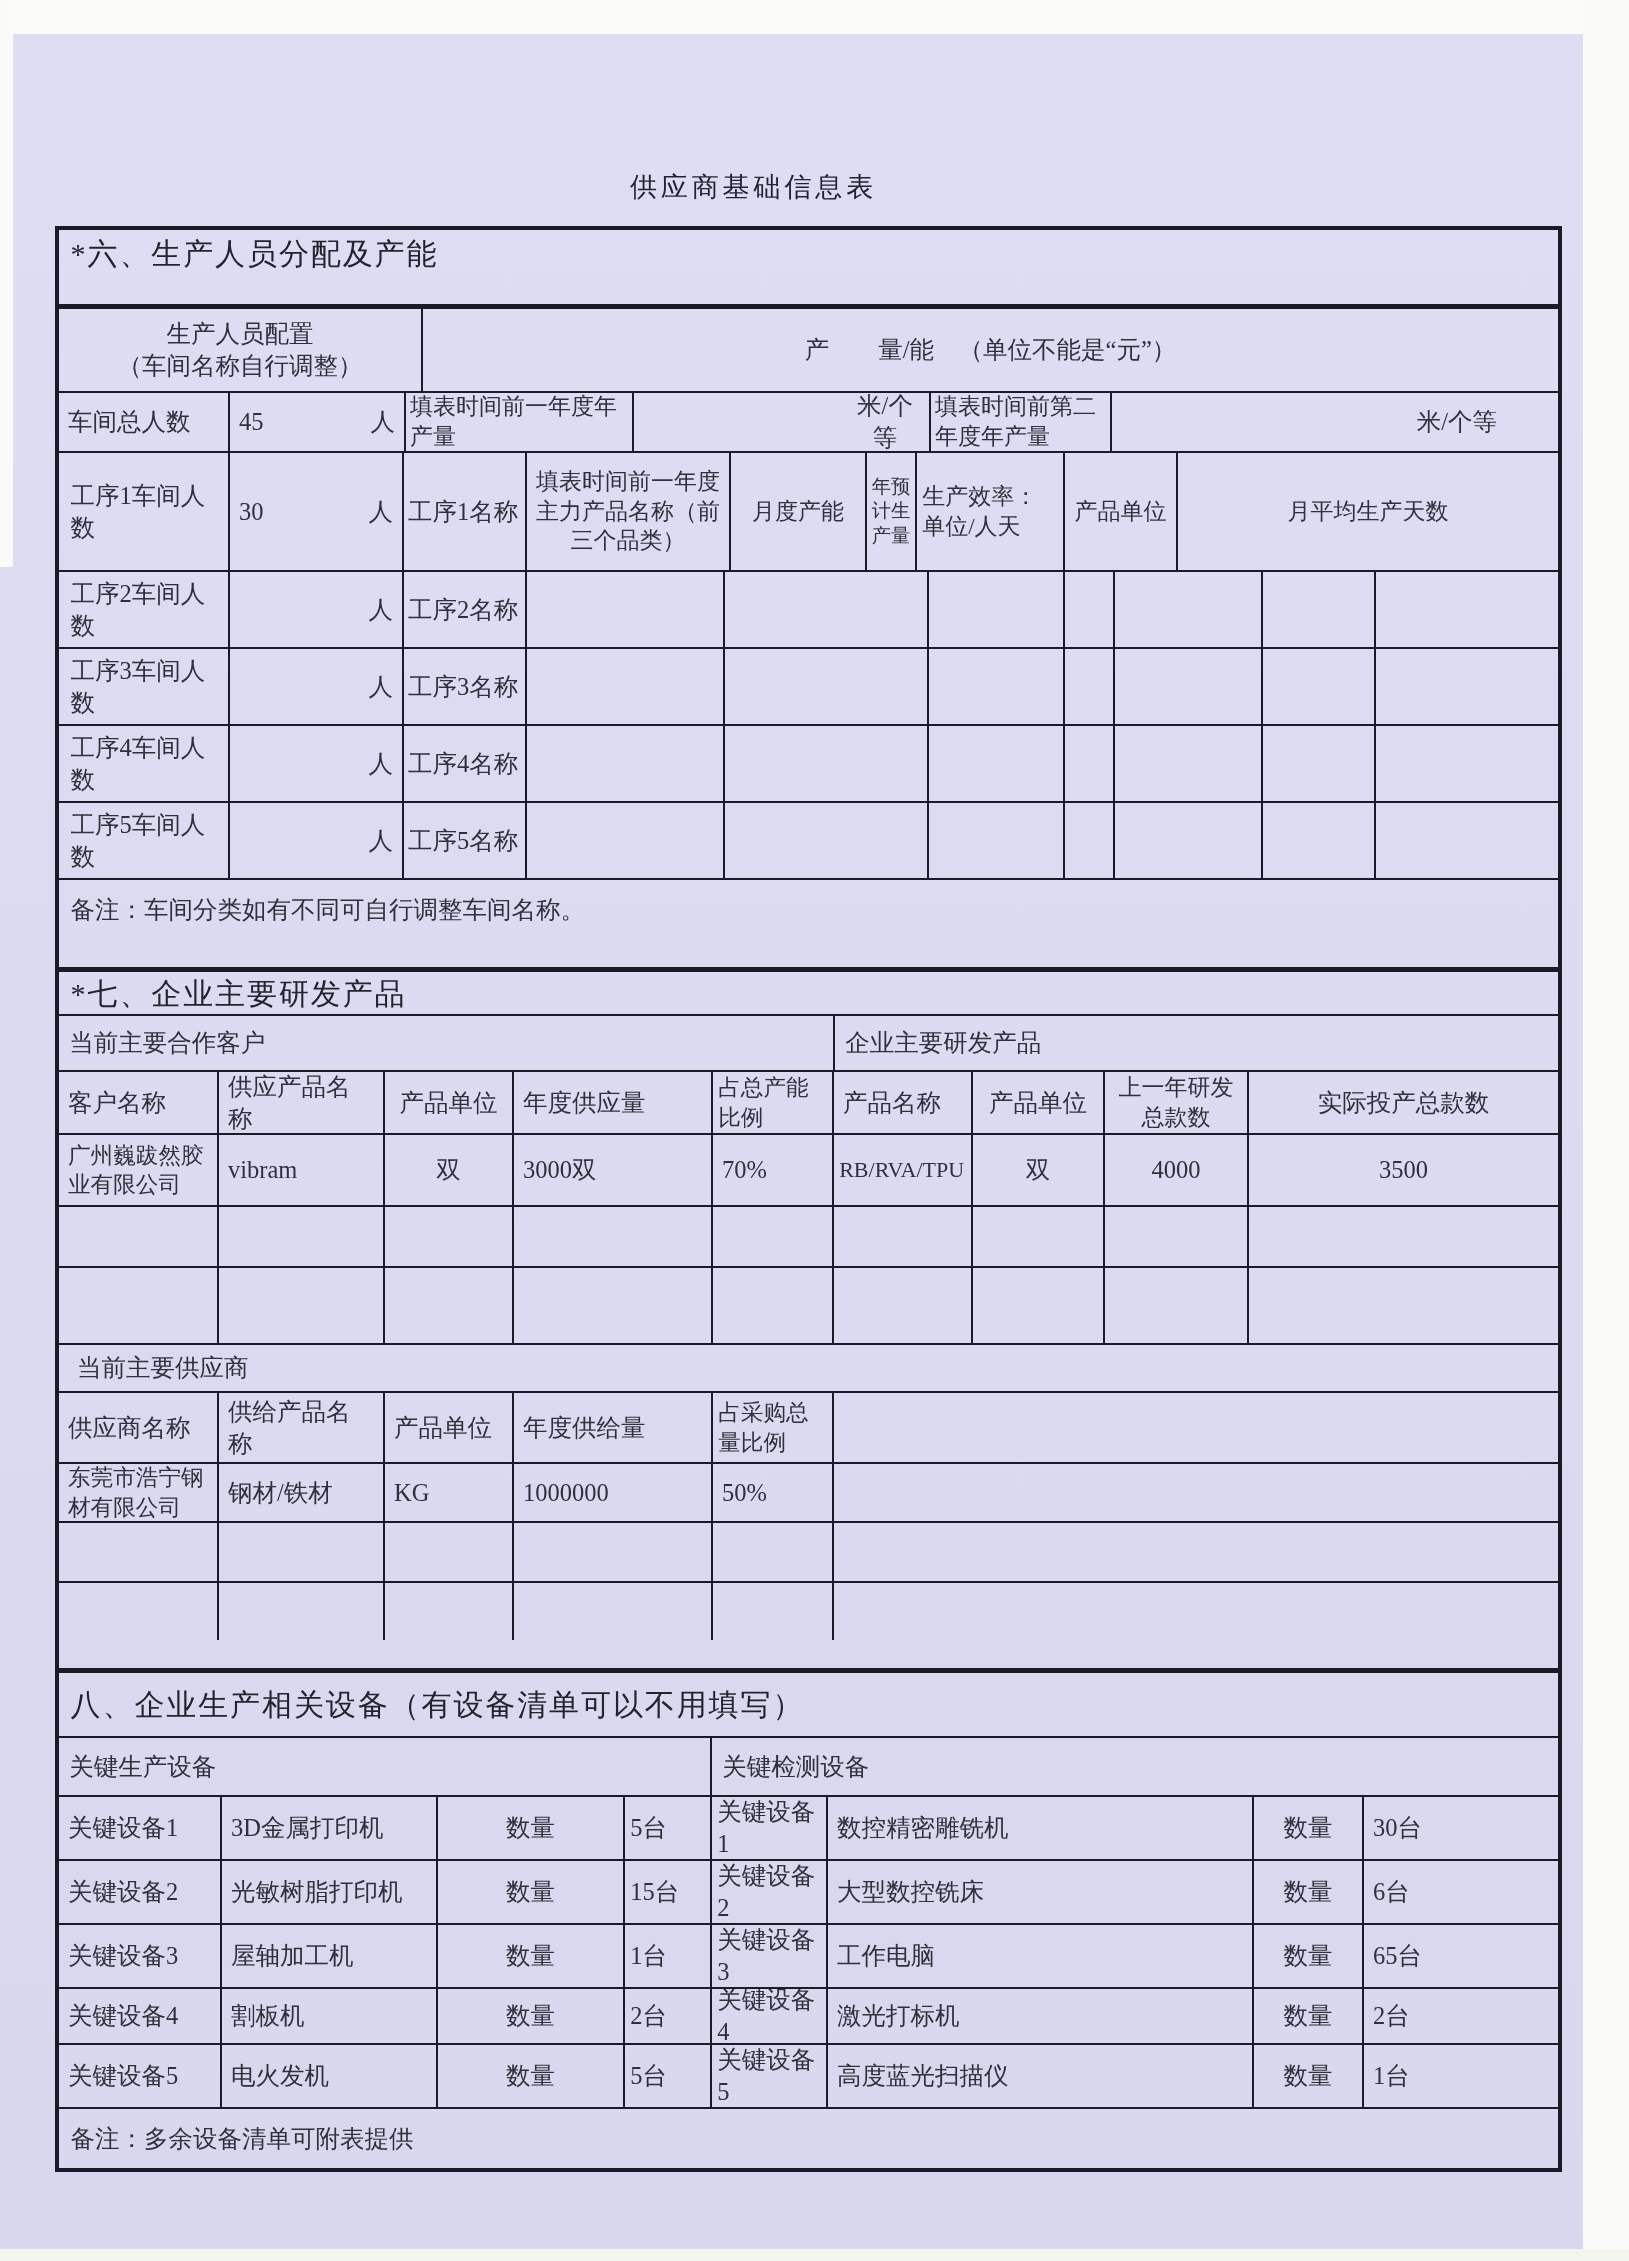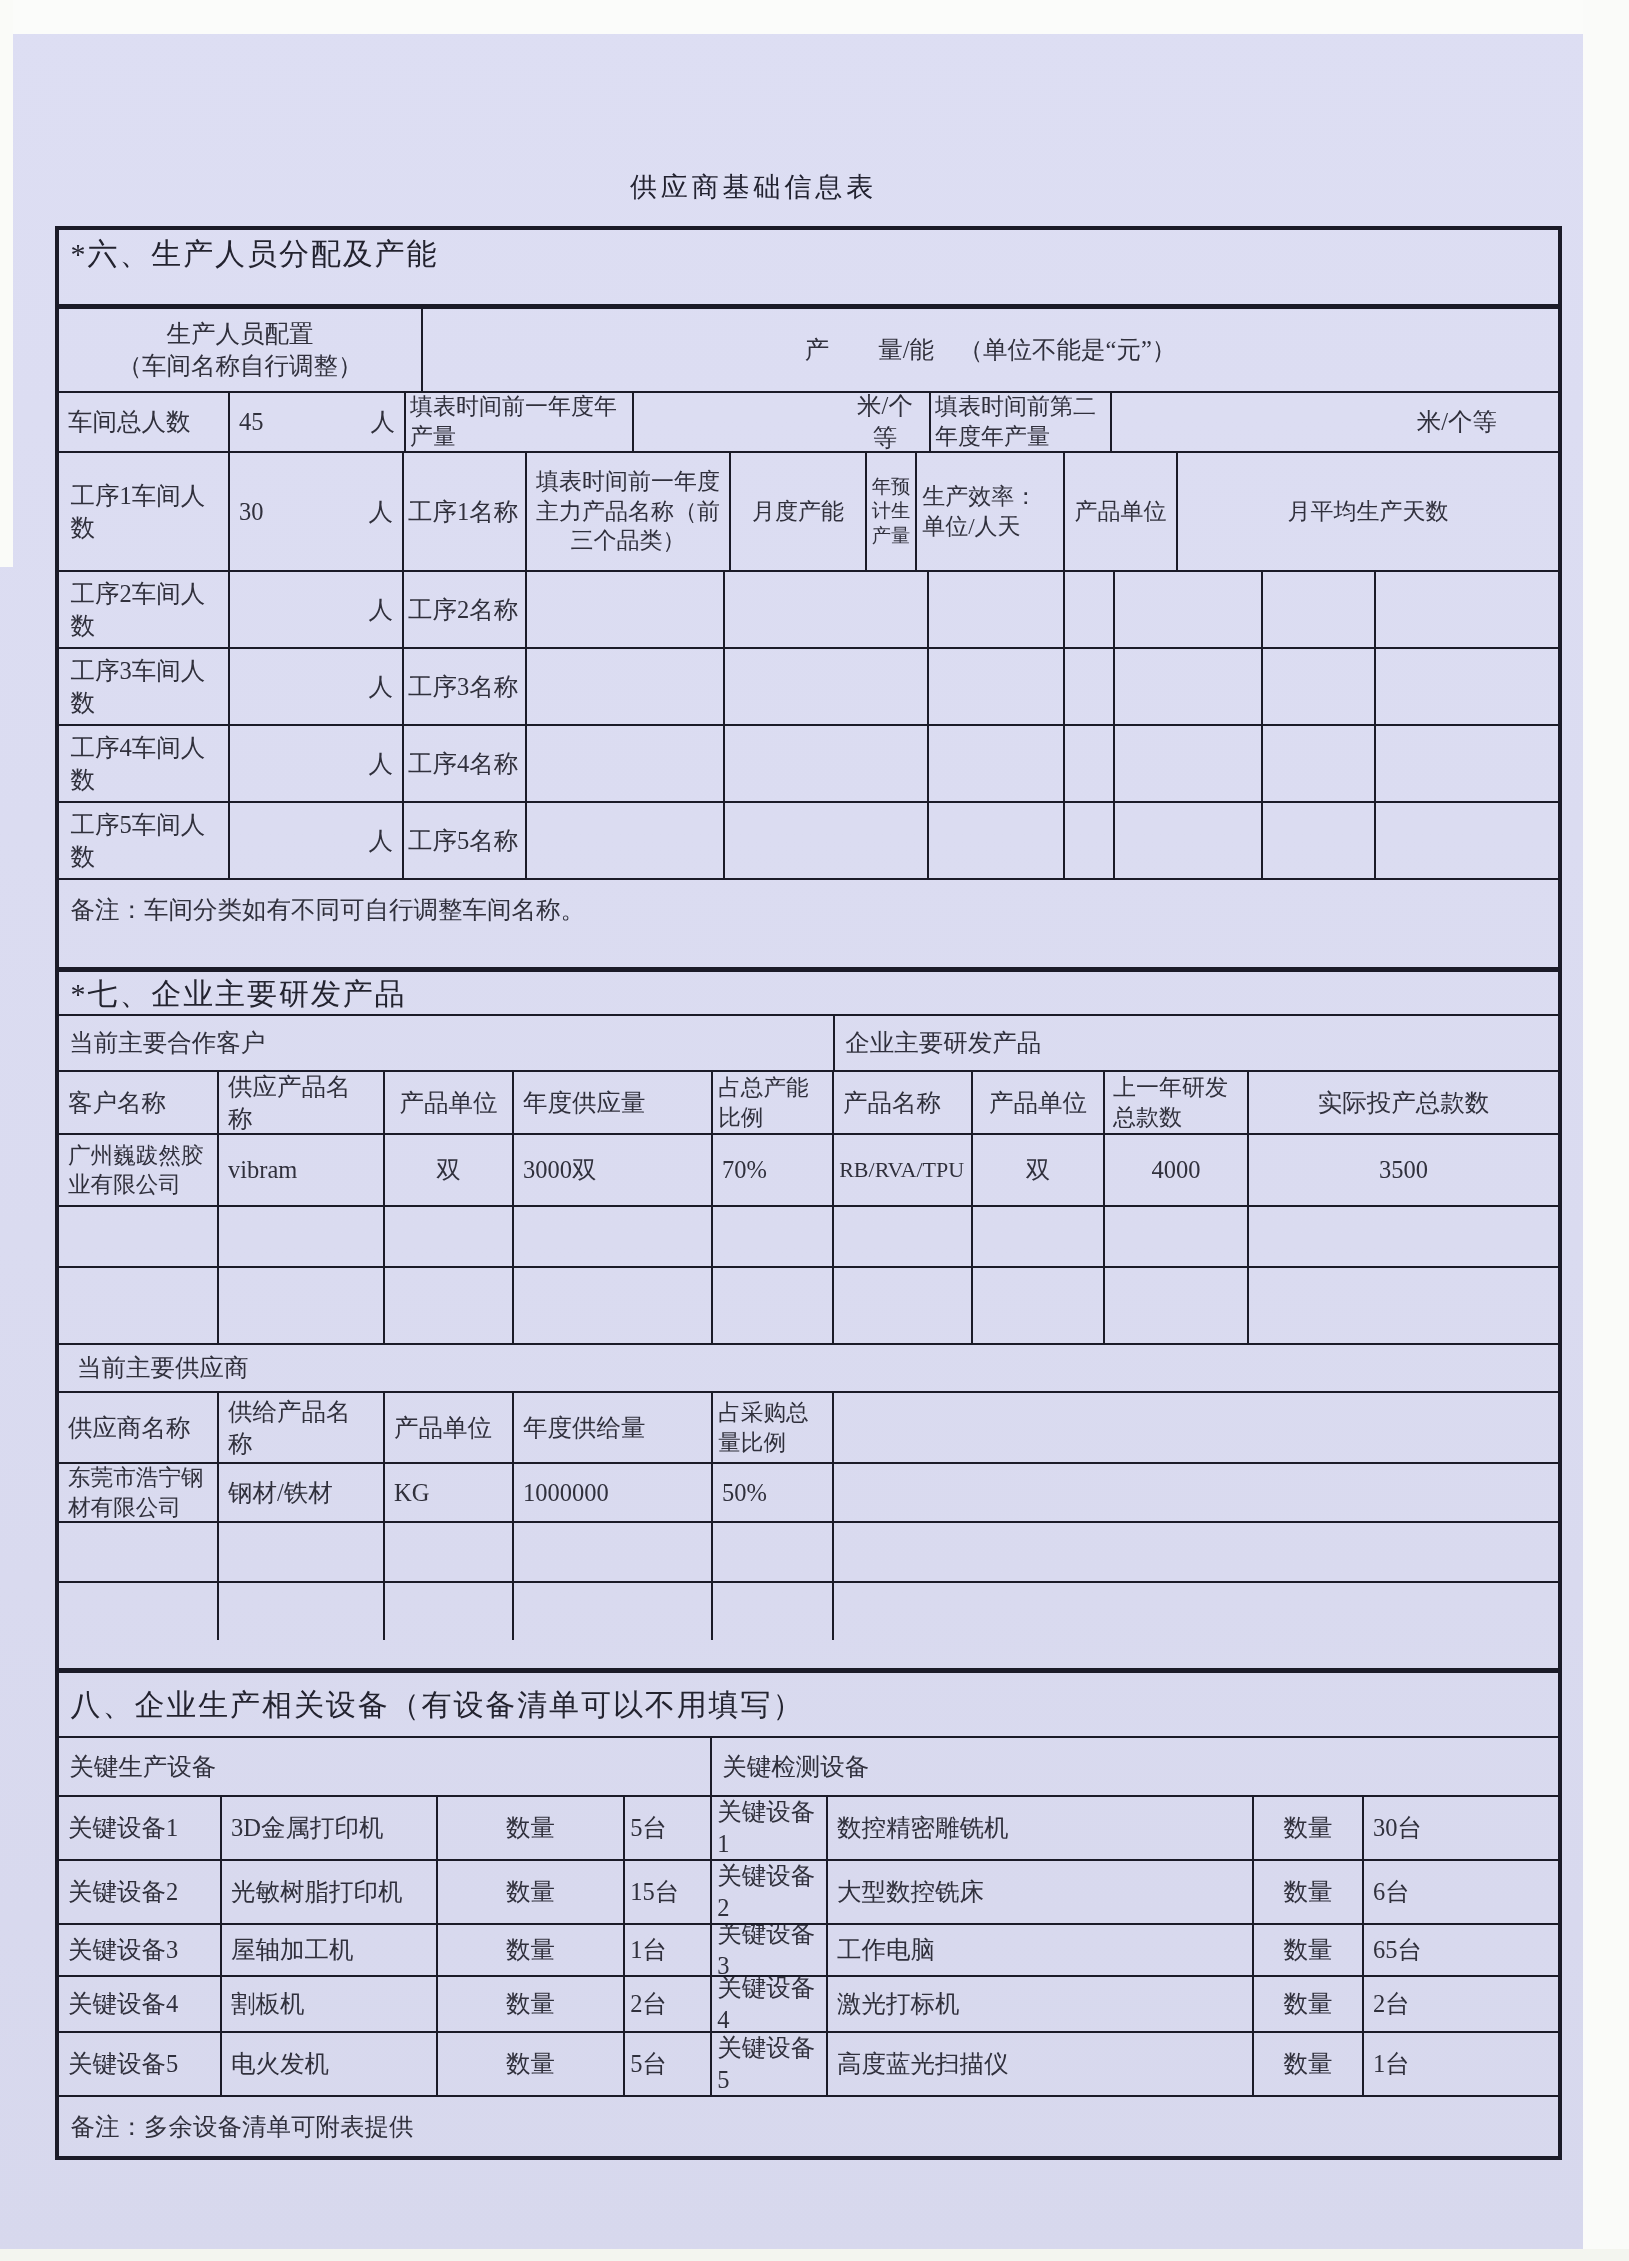--- a/index.html
+++ b/index.html
@@ -42,21 +42,21 @@
   .rt{align-items:flex-end;text-align:right;}
   .grow{flex:1 1 auto;}
   .split{flex-direction:row;align-items:center;justify-content:space-between;}
   .sec-title{font-size:30px;letter-spacing:1.9px;padding-left:11.6px;color:#23232f;}
   .f36{font-size:23px;}
   .f35{font-size:22.6px;}
   .f34{font-size:22px;}
   .f30{font-size:19.3px;line-height:1.25;}
   .wrapbox{display:block;}
   .w108{width:70px;margin-left:auto;text-align:center;}
-  .w190{width:126px;margin:0 auto;text-align:left;}
+  .w190{width:126px;margin:0 auto;text-align:center;}
   .pr95{padding-right:61px;}
   .tight{padding-left:3.9px;padding-right:3.9px;}
 </style>
 </head>
 <body>
 
 <div class="paper"></div>
 <div class="edge-top"></div>
 <div class="edge-left"></div>
 <div class="edge-right"></div>
@@ -298,21 +298,21 @@
     <div class="c" style="flex:0 0 161px">关键设备2</div>
     <div class="c" style="flex:0 0 216px">光敏树脂打印机</div>
     <div class="c ctr" style="flex:0 0 187px">数量</div>
     <div class="c" style="flex:0 0 87px;padding:2.6px 5.2px">15台</div>
     <div class="c" style="flex:0 0 116px;padding:2.6px 5.2px">关键设备2</div>
     <div class="c" style="flex:0 0 426px">大型数控铣床</div>
     <div class="c ctr" style="flex:0 0 110px">数量</div>
     <div class="c grow">6台</div>
   </div>
 
-  <div class="row" style="height:52px">
+  <div class="row" style="height:64px">
     <div class="c" style="flex:0 0 161px">关键设备3</div>
     <div class="c" style="flex:0 0 216px">屋轴加工机</div>
     <div class="c ctr" style="flex:0 0 187px">数量</div>
     <div class="c" style="flex:0 0 87px;padding:2.6px 5.2px">1台</div>
     <div class="c" style="flex:0 0 116px;padding:2.6px 5.2px">关键设备3</div>
     <div class="c" style="flex:0 0 426px">工作电脑</div>
     <div class="c ctr" style="flex:0 0 110px">数量</div>
     <div class="c grow">65台</div>
   </div>
 

